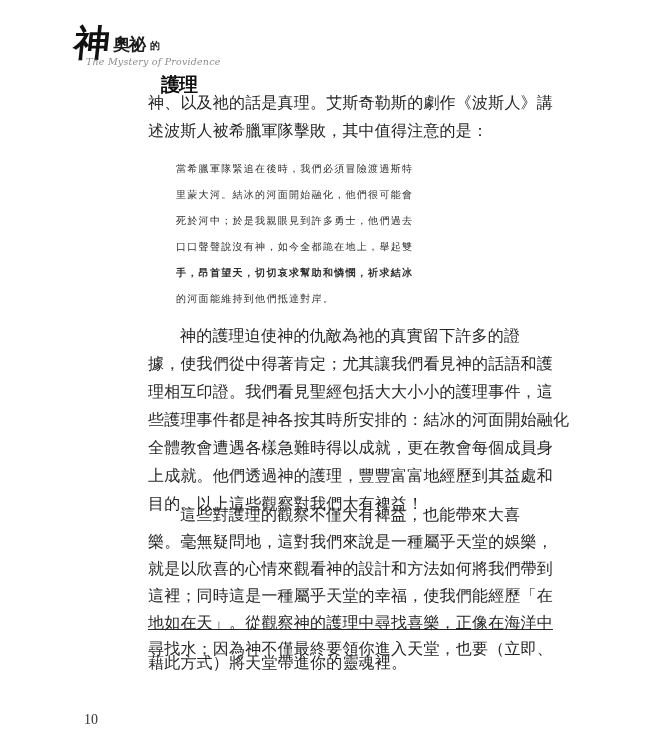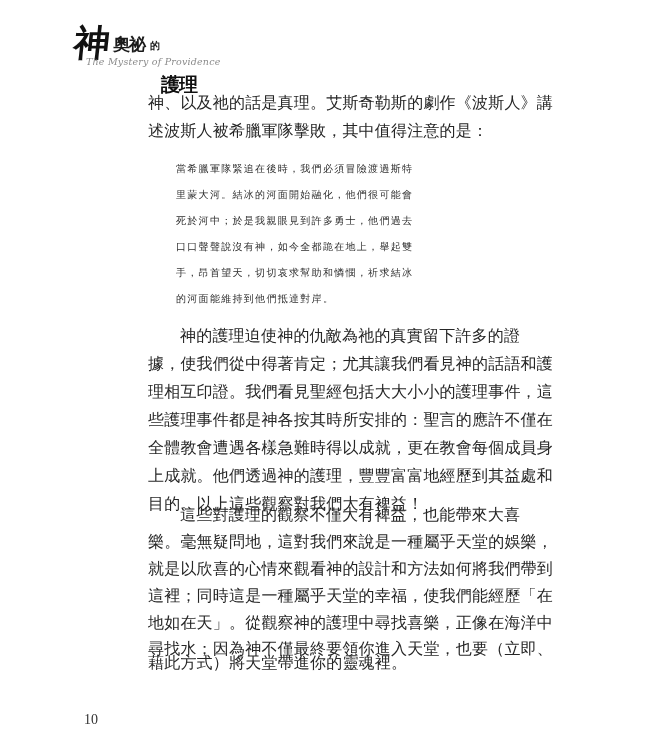--- a/index.html
+++ b/index.html
@@ -138,39 +138,39 @@
   <div class="body-text" style="top:93px;">
     <div class="line" style="top:0px;">神、以及祂的話是真理。艾斯奇勒斯的劇作《波斯人》講</div>
     <div class="line" style="top:28px;">述波斯人被希臘軍隊擊敗，其中值得注意的是：</div>
   </div>
 
   <div class="body-text" style="top:160px;">
     <div class="quote-line" style="top:0px;">當希臘軍隊緊追在後時，我們必須冒險渡過斯特</div>
     <div class="quote-line" style="top:26px;">里蒙大河。結冰的河面開始融化，他們很可能會</div>
     <div class="quote-line" style="top:52px;">死於河中；於是我親眼見到許多勇士，他們過去</div>
     <div class="quote-line" style="top:78px;">口口聲聲說沒有神，如今全都跪在地上，舉起雙</div>
-    <div class="quote-line" style="top:104px;">手，昂首望天，切切哀求幫助和憐憫，祈求結冰</div>
+    <div class="quote-line" style="top:104px;font-weight:bold;">手，昂首望天，切切哀求幫助和憐憫，祈求結冰</div>
     <div class="quote-line" style="top:130px;">的河面能維持到他們抵達對岸。</div>
   </div>
 
   <div class="body-text" style="top:326px;">
     <div class="line indent" style="top:0px;">神的護理迫使神的仇敵為祂的真實留下許多的證</div>
     <div class="line" style="top:28px;">據，使我們從中得著肯定；尤其讓我們看見神的話語和護</div>
     <div class="line" style="top:56px;">理相互印證。我們看見聖經包括大大小小的護理事件，這</div>
-    <div class="line" style="top:84px;">些護理事件都是神各按其時所安排的：聖言的應許不僅在</div>
+    <div class="line" style="top:84px;">些護理事件都是神各按其時所安排的：結冰的河面開始融化</div>
     <div class="line" style="top:112px;">全體教會遭遇各樣急難時得以成就，更在教會每個成員身</div>
     <div class="line" style="top:140px;">上成就。他們透過神的護理，豐豐富富地經歷到其益處和</div>
     <div class="line" style="top:168px;">目的。以上這些觀察對我們大有裨益！</div>
   </div>
 
   <div class="body-text" style="top:505px;">
     <div class="line indent" style="top:0px;">這些對護理的觀察不僅大有裨益，也能帶來大喜</div>
     <div class="line" style="top:27px;">樂。毫無疑問地，這對我們來說是一種屬乎天堂的娛樂，</div>
     <div class="line" style="top:54px;">就是以欣喜的心情來觀看神的設計和方法如何將我們帶到</div>
     <div class="line" style="top:81px;">這裡；同時這是一種屬乎天堂的幸福，使我們能經歷「在</div>
-    <div class="line" style="top:108px;">地如在天」。從觀察神的護理中尋找喜樂，正像在海洋中</div>
+    <div class="line" style="top:108px;text-decoration:underline;">地如在天」。從觀察神的護理中尋找喜樂，正像在海洋中</div>
     <div class="line" style="top:134px;">尋找水；因為神不僅最終要領你進入天堂，也要（立即、</div>
     <div class="line" style="top:148px;">藉此方式）將天堂帶進你的靈魂裡。</div>
   </div>
 
   <div class="page-number">10</div>
 
 </div>
 
 </body></html>

